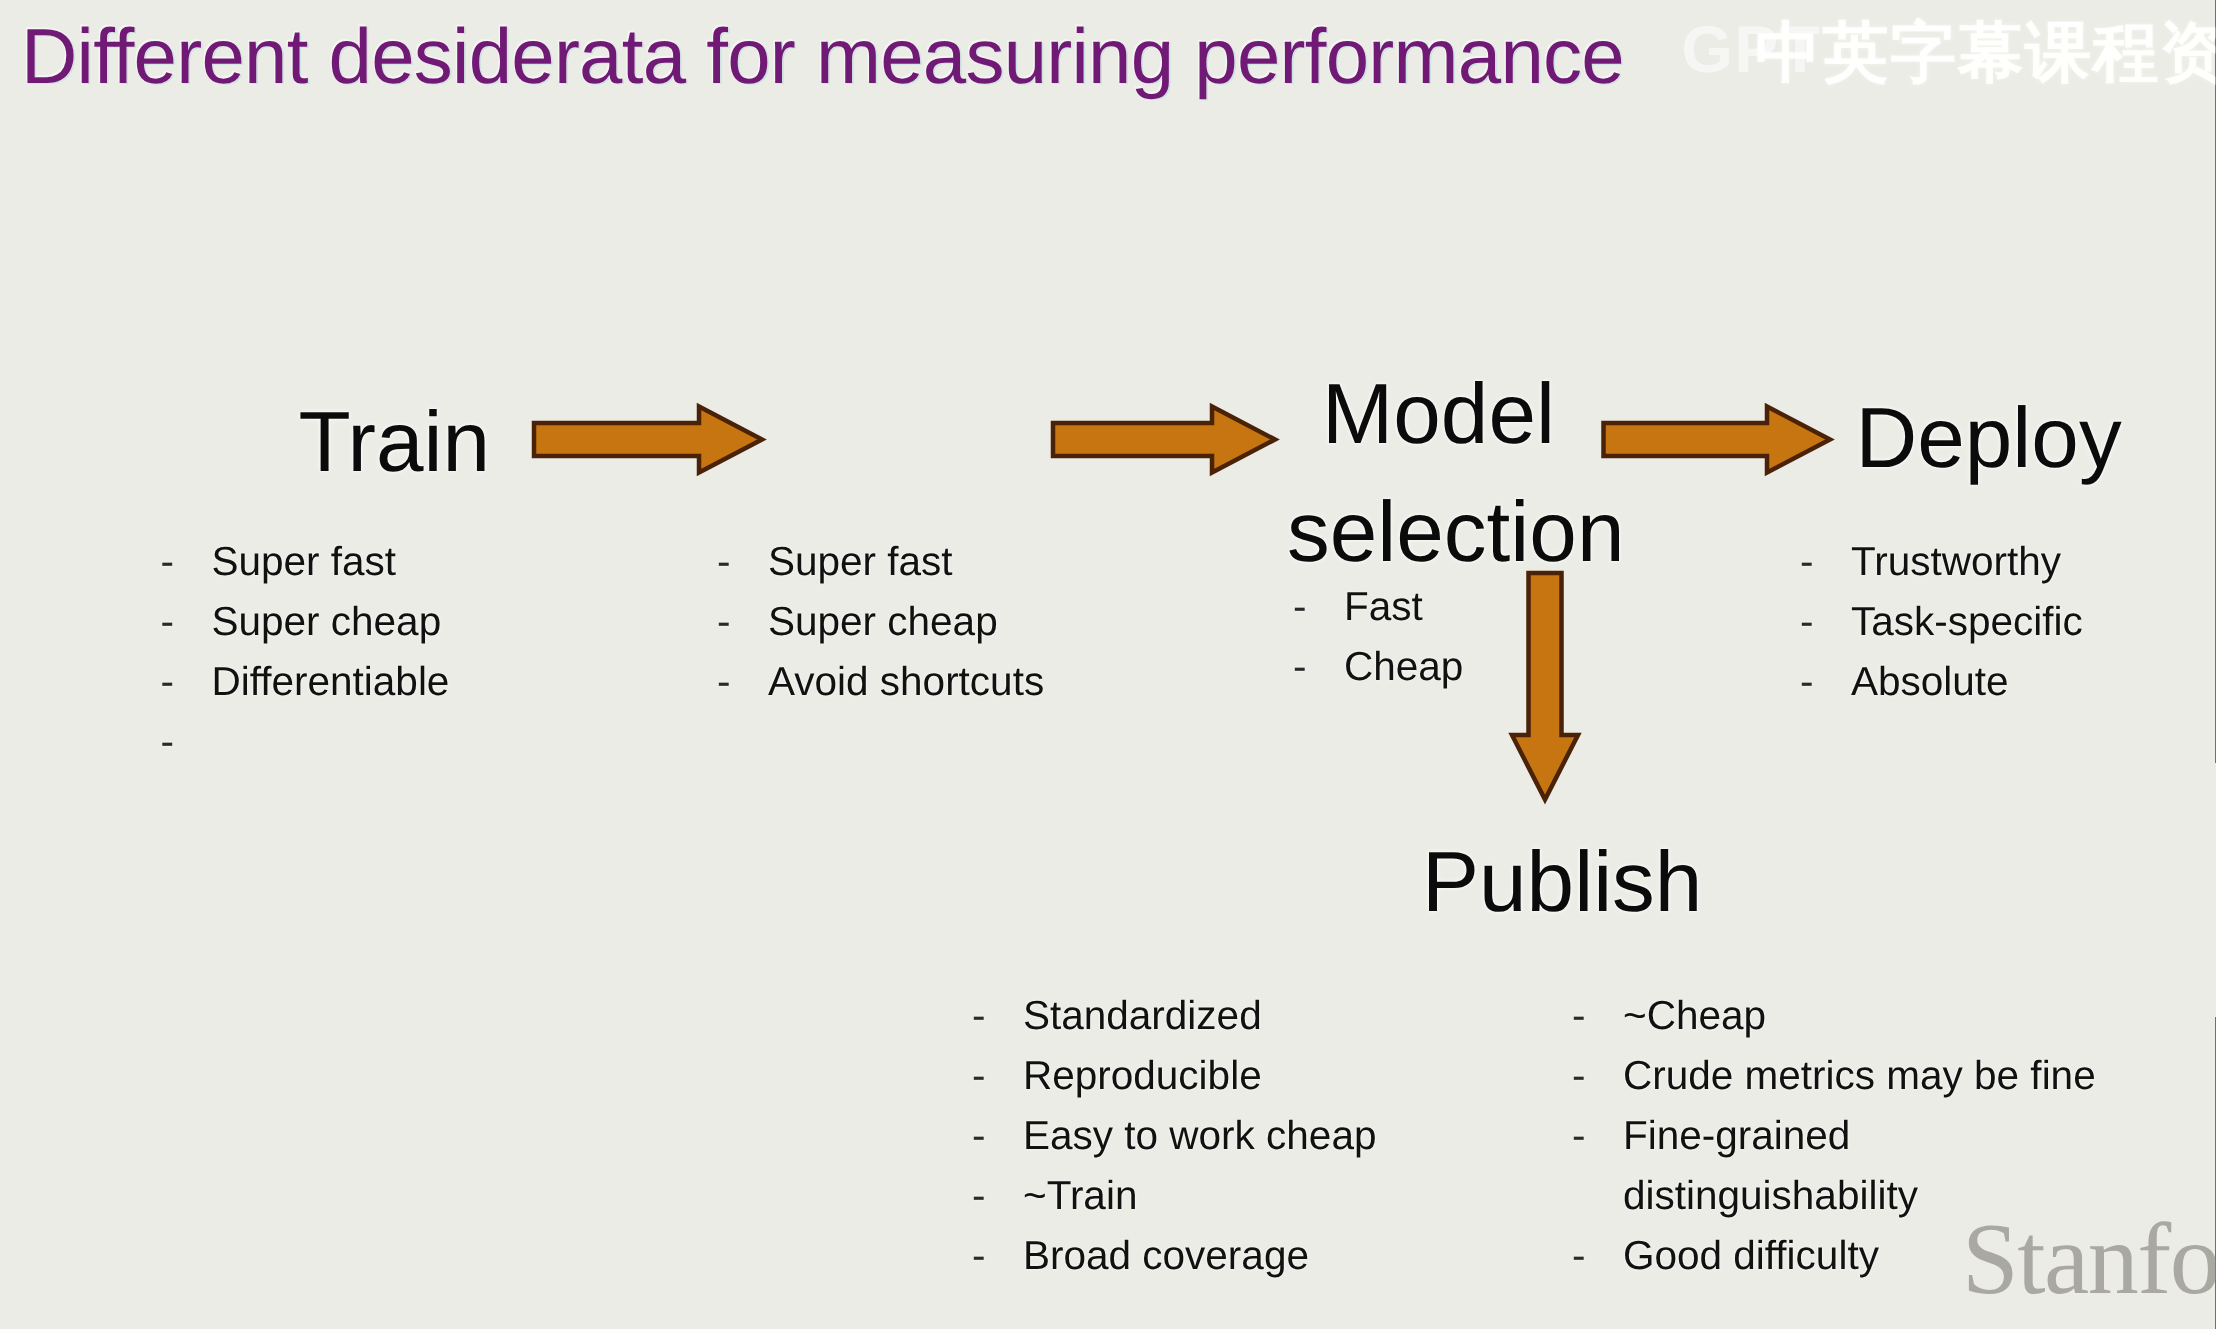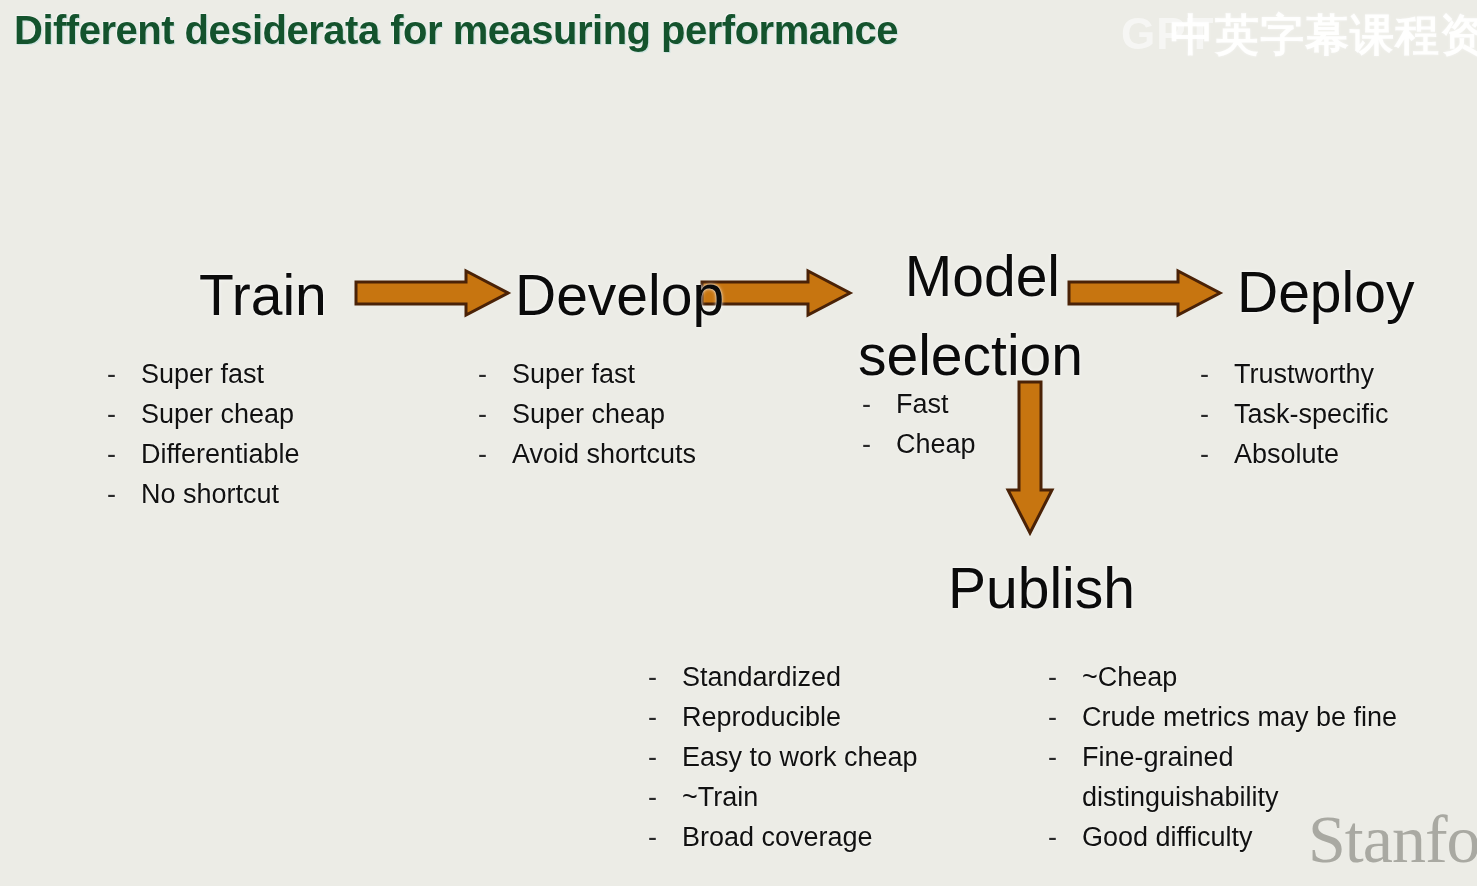--- a/index.html
+++ b/index.html
@@ -15,23 +15,23 @@
     overflow: hidden;
     font-family: "Liberation Sans", "DejaVu Sans", sans-serif;
     -webkit-font-smoothing: antialiased;
   }
 
   
   .title {
     position: absolute;
     left: 14px;
     top: 8px;
-    font-size: 40px;
-    font-weight: bold;
-    color: #14532d;
+    font-size: 52px;
+    font-weight: normal;
+    color: #701a75;
     letter-spacing: -0.5px;
     white-space: nowrap;
     text-shadow:
       0 0 1px rgba(255,255,255,0.85),
       1px 1px 0 rgba(170,215,215,0.55),
       -1px -1px 0 rgba(255,255,255,0.45);
     z-index: 4;
   }
 
   
@@ -85,21 +85,21 @@
     z-index: 3;
   }
   .stage-heading.two-line {
     white-space: normal;
     text-align: center;
     line-height: 1.38;
   }
 
   #head-train     { left: 199px;  top: 267px; }
   #head-develop   { left: 515px;  top: 267px; }
-  #head-modelsel  { left: 858px;  top: 237px; width: 202px; text-align: right; }
+  #head-modelsel  { left: 858px;  top: 237px; width: 202px; }
   #head-deploy    { left: 1237px; top: 264px; }
   #head-publish   { left: 948px;  top: 560px; }
 
   
   .bullets {
     position: absolute;
     font-size: 27px;
     color: #111;
     line-height: 1.48;
     z-index: 3;
@@ -143,41 +143,39 @@
 
 <div id="slide">
 
   <div class="title">Different desiderata for measuring performance</div>
 
   <div class="watermark-gpt">GPT</div>
   <div class="watermark-cn">中英字幕课程资</div>
   <div class="watermark-stanford">Stanfo</div>
 
   <div class="stage-heading" id="head-train">Train</div>
-  <div class="stage-heading" id="head-develop">Develop</div>
   <div class="stage-heading two-line" id="head-modelsel">Model selection</div>
   <div class="stage-heading" id="head-publish">Publish</div>
   <div class="stage-heading" id="head-deploy">Deploy</div>
 
   <div class="bullets" id="list-train">
       <div class="row">
         <span class="dash">-</span>
         <span class="txt">Super fast</span>
       </div>
       <div class="row">
         <span class="dash">-</span>
         <span class="txt">Super cheap</span>
       </div>
       <div class="row">
         <span class="dash">-</span>
         <span class="txt">Differentiable</span>
       </div>
       <div class="row">
         <span class="dash">-</span>
-        <span class="txt">No shortcut</span>
       </div>
     </div>
   <div class="bullets" id="list-develop">
       <div class="row">
         <span class="dash">-</span>
         <span class="txt">Super fast</span>
       </div>
       <div class="row">
         <span class="dash">-</span>
         <span class="txt">Super cheap</span>

